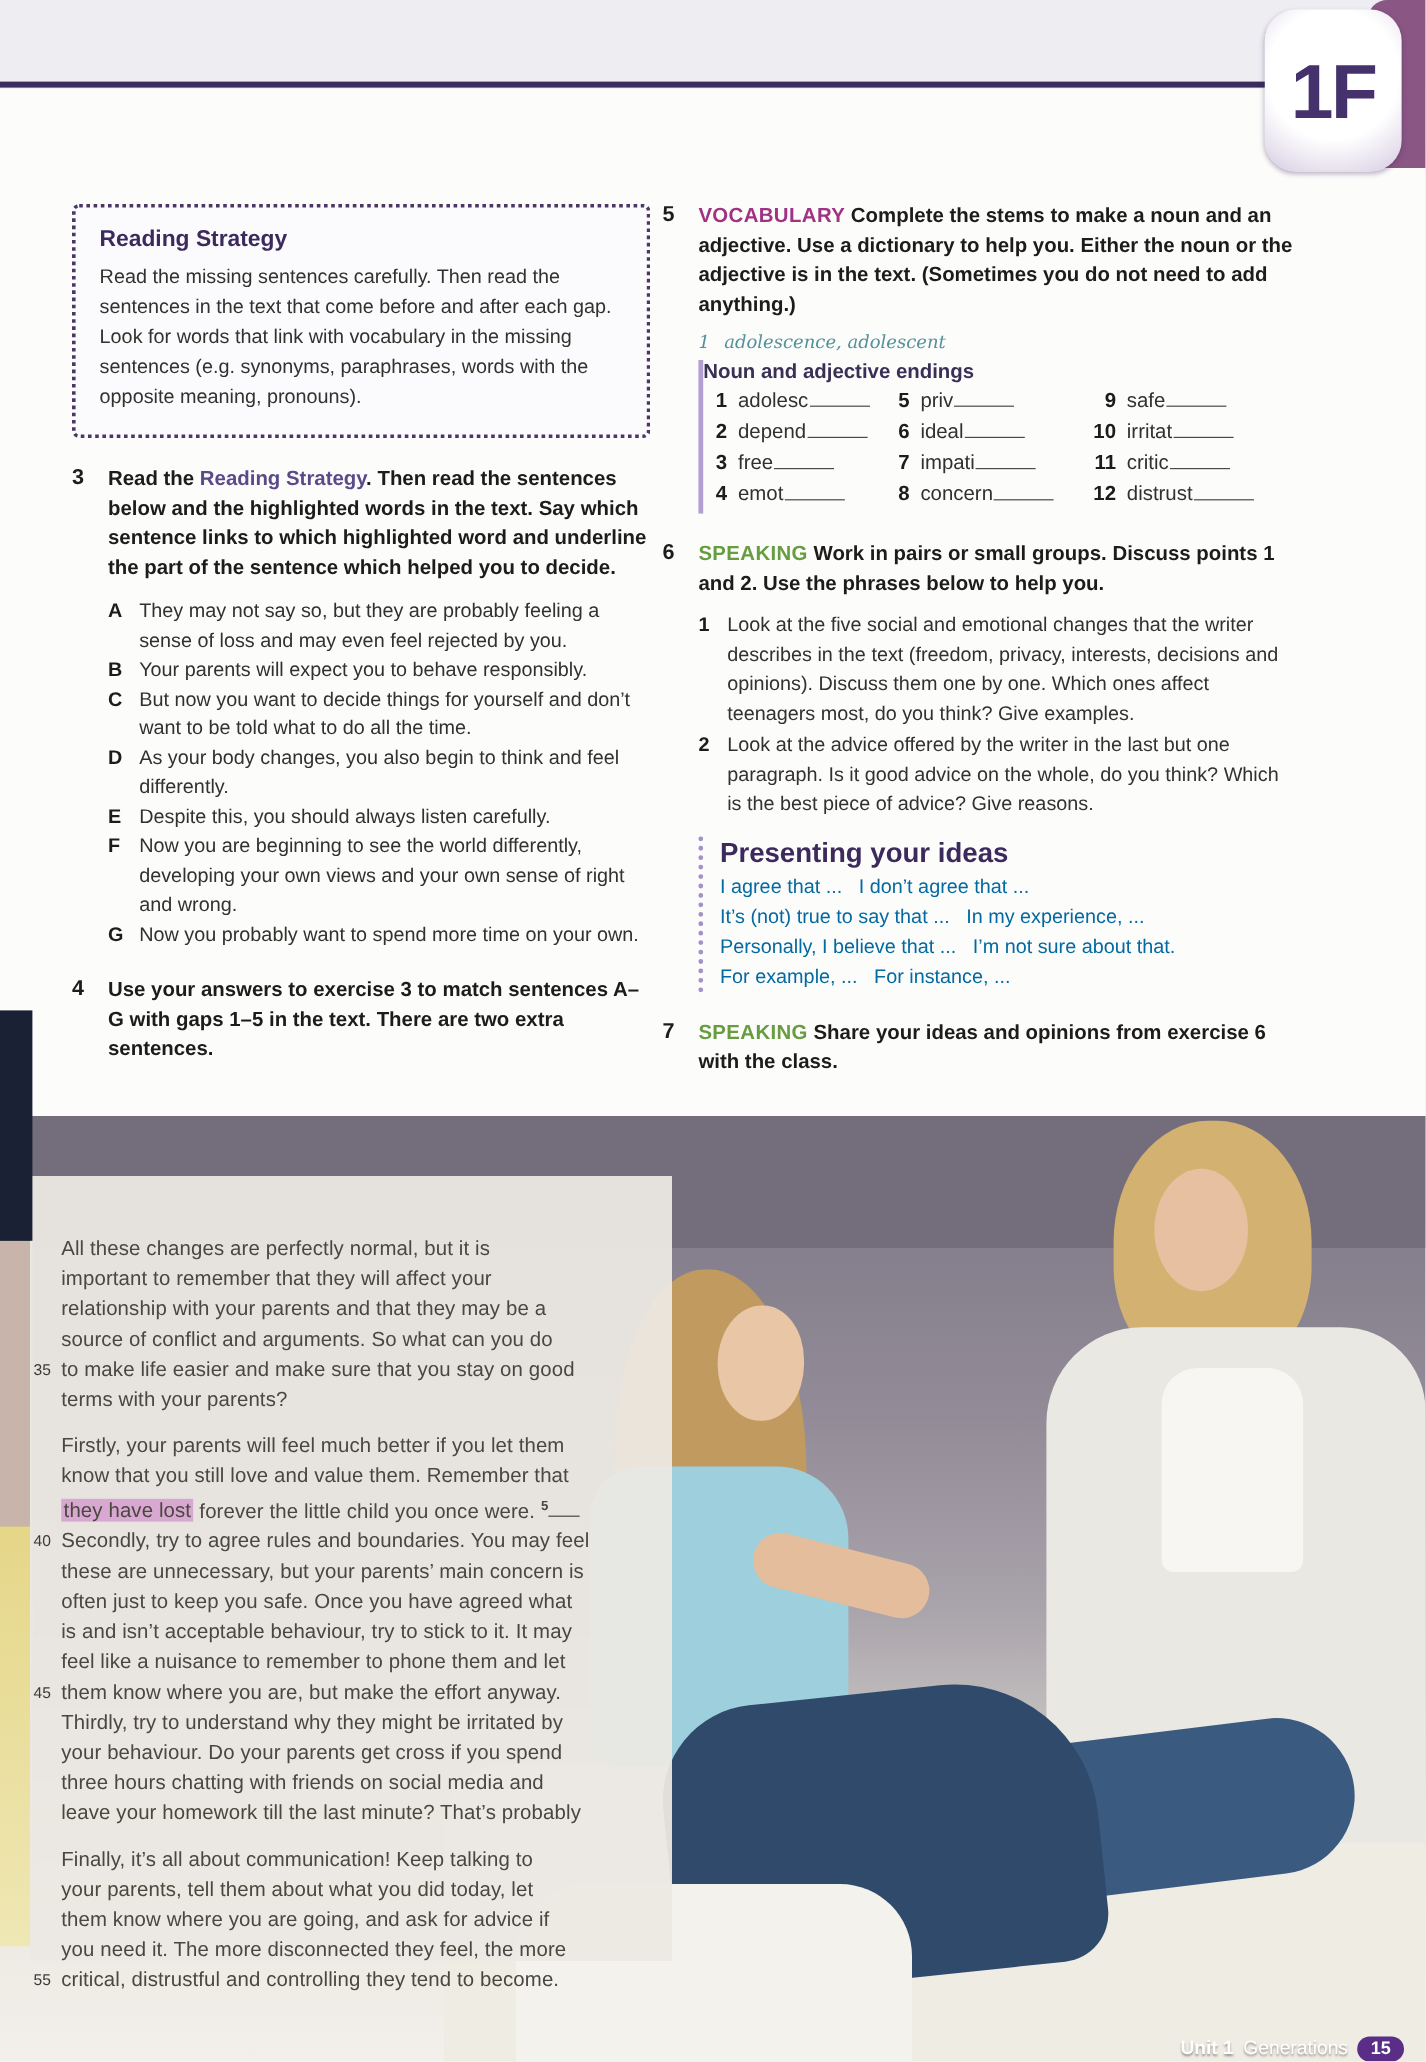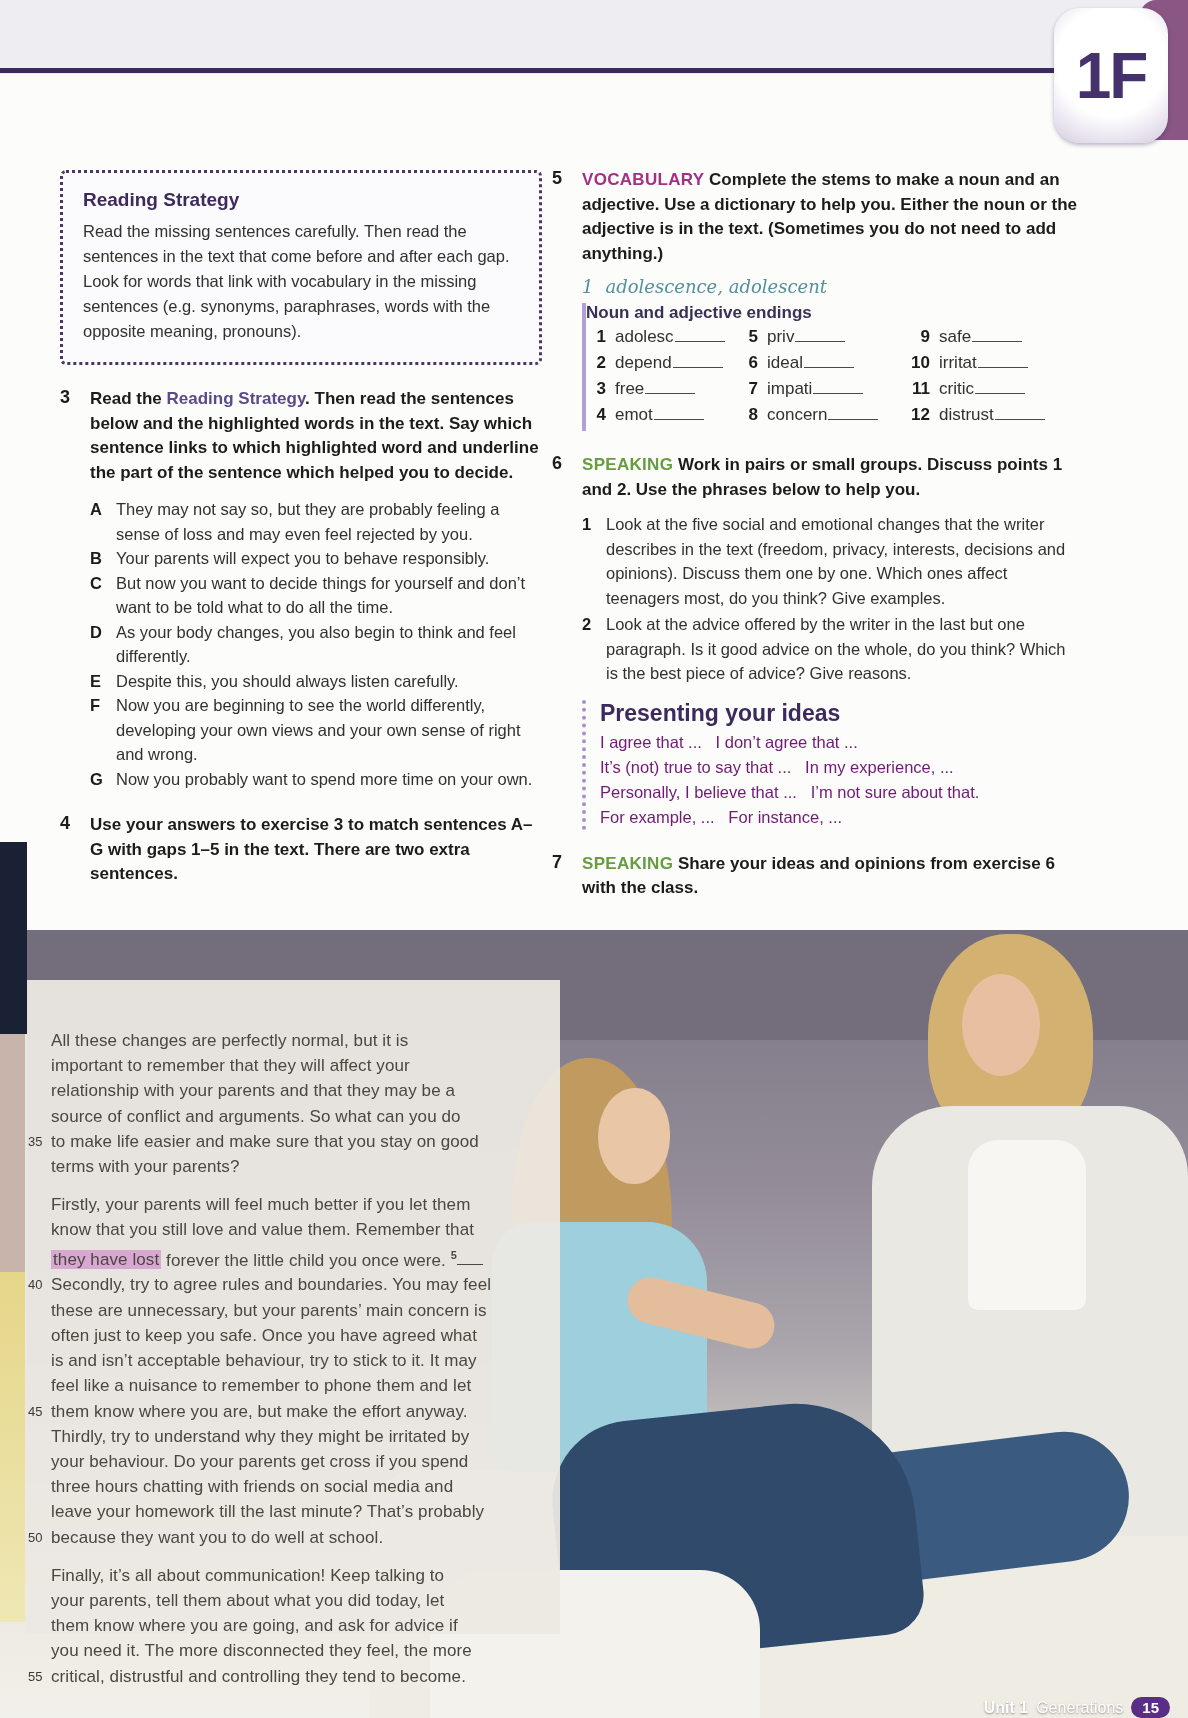--- a/index.html
+++ b/index.html
@@ -32,39 +32,39 @@
   .label { font-weight:bold; letter-spacing:0.3px; }
   .label.vocab { color:#a13182; }
   .label.speak { color:#679d40; }
 
   .sentence-list { margin-top:12px; }
   .sentence-row { display:flex; font-size:16.5px; line-height:24.5px; color:#33312e; }
   .sentence-letter { flex:0 0 26px; font-weight:bold; color:#1d1c1a; }
   .sentence-text { flex:1; }
 
   .example-line { margin-top:10px; font-family:"DejaVu Serif", serif; font-style:italic;
-    font-size:18px; color:#53909a; }
+    font-size:15px; color:#53909a; }
   .example-line .eg-num { margin-right:12px; }
 
   .endings-box { margin-top:6px; border-left:4px solid #b2a0d2; }
   .endings-title { font-size:17px; font-weight:bold; color:#3a3057; margin-bottom:4px; }
   .vocab-grid { display:grid; grid-auto-flow:column; grid-template-rows:repeat(4, 26px);
     grid-template-columns:152px 172px 176px; }
   .vocab-item { font-size:17px; color:#33312e; display:flex; align-items:baseline; }
   .vocab-num { flex:0 0 20px; text-align:right; margin-right:9px; font-weight:bold; color:#1d1c1a; }
   .vocab-gap { display:inline-block; width:50px; border-bottom:1.5px solid #4a4a4a; height:13px; margin-left:1px; }
 
   .points { margin-top:10px; }
   .point-row { display:flex; font-size:16.5px; line-height:24.5px; color:#33312e; margin-bottom:2px; }
   .point-num { flex:0 0 24px; font-weight:bold; color:#1d1c1a; }
   .point-text { flex:1; }
 
   .phrases-box { margin-top:14px; border-left:4px dotted #a391c9; padding-left:14px; }
   .phrases-title { font-size:23px; font-weight:bold; color:#3d2a5d; margin-bottom:3px; }
-  .phrase-line { font-size:16.5px; line-height:25px; color:#701a75; white-space:pre-wrap; }
+  .phrase-line { font-size:16.5px; line-height:25px; color:#0369a1; white-space:pre-wrap; }
 
   
   .photo-section { position:absolute; left:0; top:930px; width:1188px; height:788px; overflow:hidden;
     background:linear-gradient(180deg, #6b6473 0%, #857e8c 14%, #938c98 32%, #a9a3ab 52%, #cfccc6 70%, #edeae3 86%, #f2f0ea 100%); }
   .wall-band { position:absolute; top:0; left:0; width:100%; height:110px; background:#746d7c; }
   .left-edge-dark { position:absolute; left:0; top:842px; width:27px; height:192px; background:#1a2134; }
   .edge-pink { position:absolute; left:0; top:104px; width:27px; height:238px; background:#c9b4ab; }
   .edge-yellow { position:absolute; left:0; top:342px; width:27px; height:350px;
     background:linear-gradient(180deg,#e5d688,#efe7b4); }
   .shape { position:absolute; }
@@ -356,24 +356,20 @@
           <span class="t-text">your behaviour. Do your parents get cross if you spend</span>
         </div>
         <div class="t-line">
           <span class="t-num"></span>
           <span class="t-text">three hours chatting with friends on social media and</span>
         </div>
         <div class="t-line">
           <span class="t-num"></span>
           <span class="t-text">leave your homework till the last minute? That’s probably</span>
         </div>
-        <div class="t-line">
-          <span class="t-num">50</span>
-          <span class="t-text">because they want you to do well at school.</span>
-        </div>
         <div class="t-line para-gap">
           <span class="t-num"></span>
           <span class="t-text">Finally, it’s all about communication! Keep talking to</span>
         </div>
         <div class="t-line">
           <span class="t-num"></span>
           <span class="t-text">your parents, tell them about what you did today, let</span>
         </div>
         <div class="t-line">
           <span class="t-num"></span>

